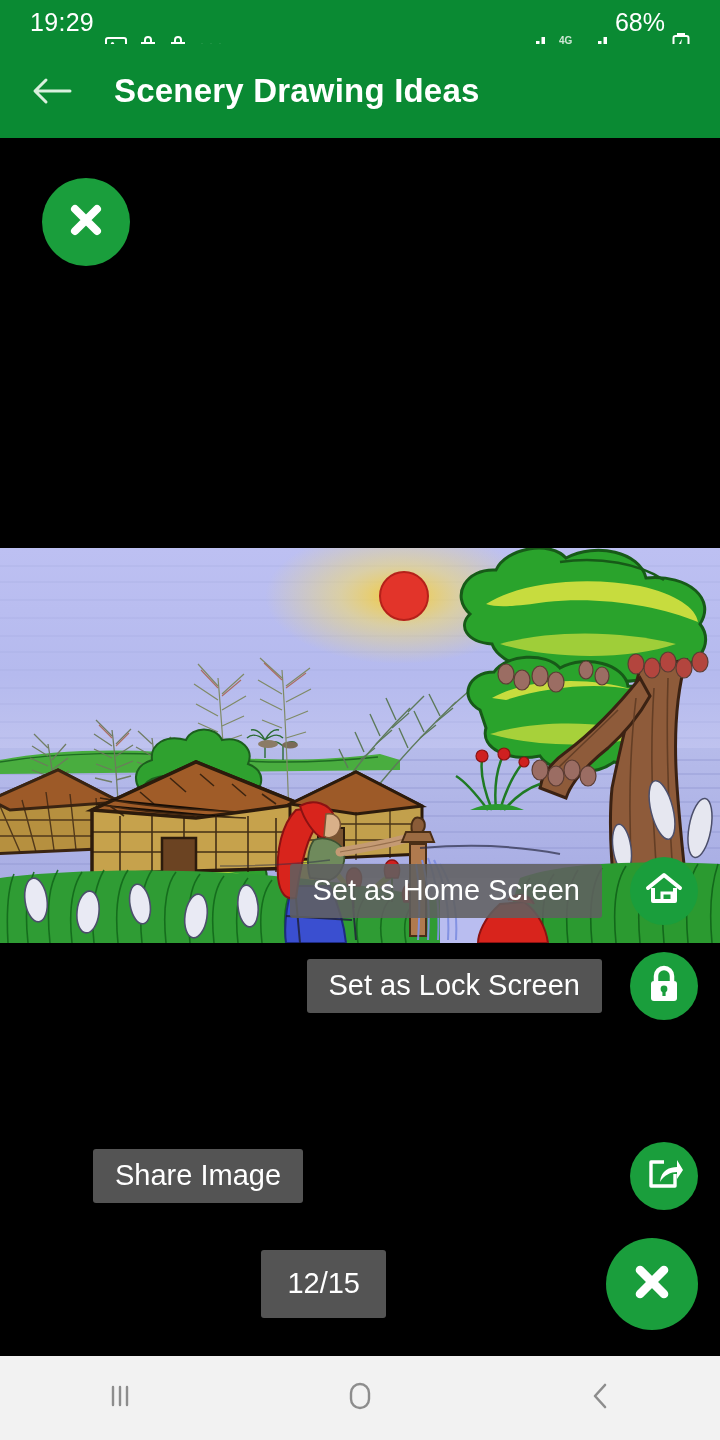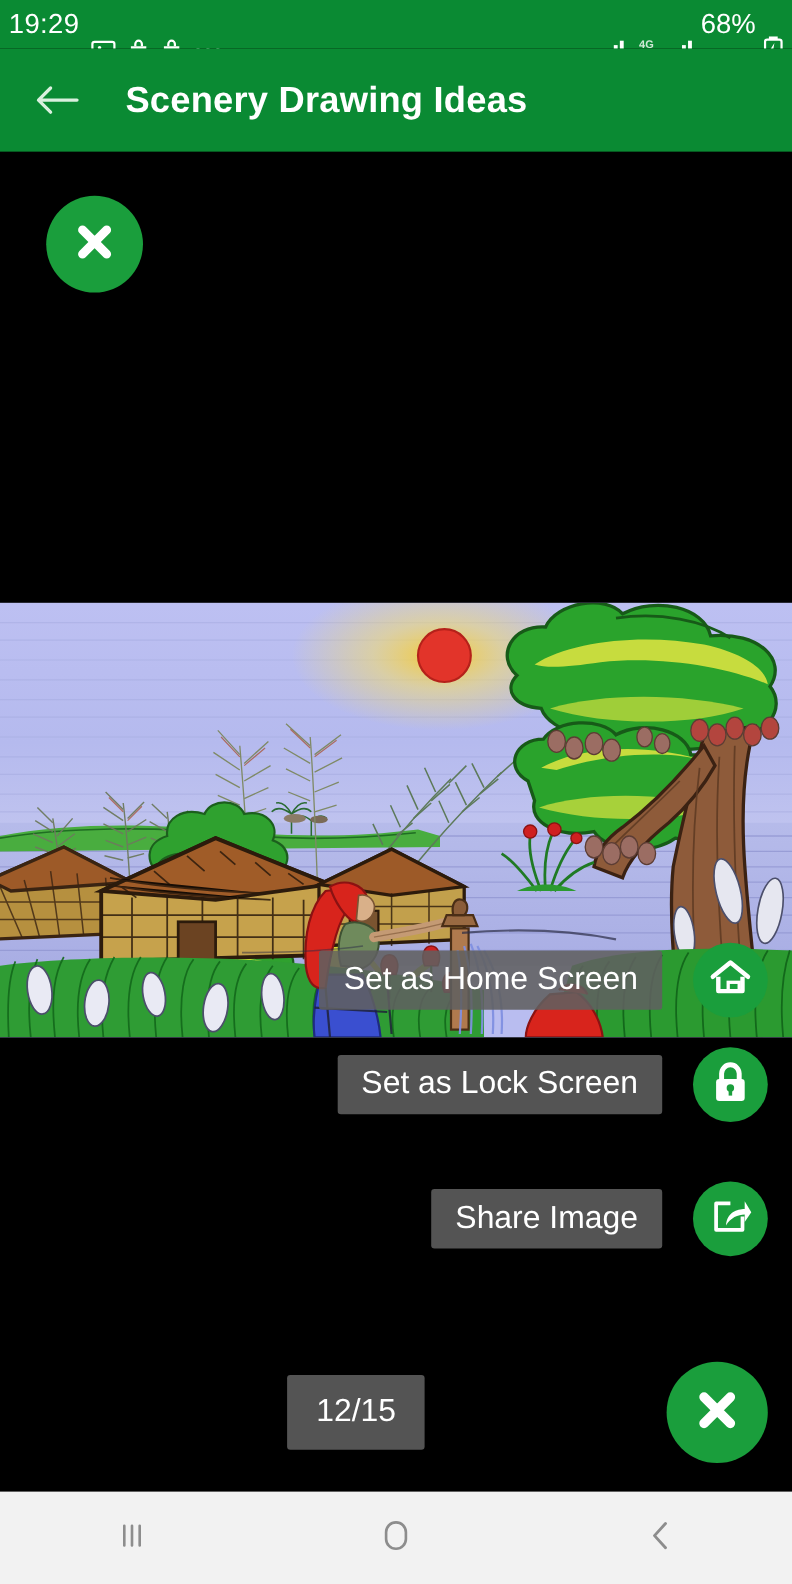--- a/index.html
+++ b/index.html
@@ -8,21 +8,21 @@
     background:#000;
     font-family:"Liberation Sans", sans-serif;
     overflow:hidden;
   }
   #screen { position:relative; width:720px; height:1440px; background:#000; overflow:hidden; }
 
   
   .statusbar{
     position:absolute; top:0; left:0; width:720px; height:44px;
     background:#0a8a33; display:flex; align-items:center;
-    padding:0 8px; color:#fff;
+    padding:0 30px; color:#fff;
   }
   .sb-left{ display:flex; align-items:center; gap:10px; }
   .sb-clock{ font-size:25px; font-weight:400; letter-spacing:.3px; color:#fff; }
   .sb-right{ margin-left:auto; display:flex; align-items:center; gap:7px; }
   .sb-batt-txt{ font-size:25px; color:#fff; }
   .ico{ display:inline-flex; align-items:center; justify-content:center;margin-top:48px; }
 
   
   .appbar{
     position:absolute; top:44px; left:0; width:720px; height:94px;
@@ -59,21 +59,21 @@
   }
   .circ{
     width:68px; height:68px; border-radius:50%; background:#1a9e3c;
     margin-left:28px; display:flex; align-items:center; justify-content:center; cursor:pointer; flex:0 0 auto;
   }
   .circ.big{ width:92px; height:92px; }
 
   .row-home{ top:853px; }
   .row-lock{ top:948px; }
   .row-save{ top:1043px; }
-  .row-share{ top:1070px; }
+  .row-share{ top:1138px;justify-content:space-between; }
   .row-close{ top:1237px; height:94px; }
   .row-close .pill{ font-size:29px; padding:18px 26px; margin-right:192px; }
 
   
   .navbar{
     position:absolute; bottom:0; left:0; width:720px; height:84px;
     background:#f2f2f2; display:flex; align-items:center; justify-content:space-around;
   }
   .nav-btn{ width:120px; height:84px; display:flex; align-items:center; justify-content:center; cursor:pointer; }
 </style>

